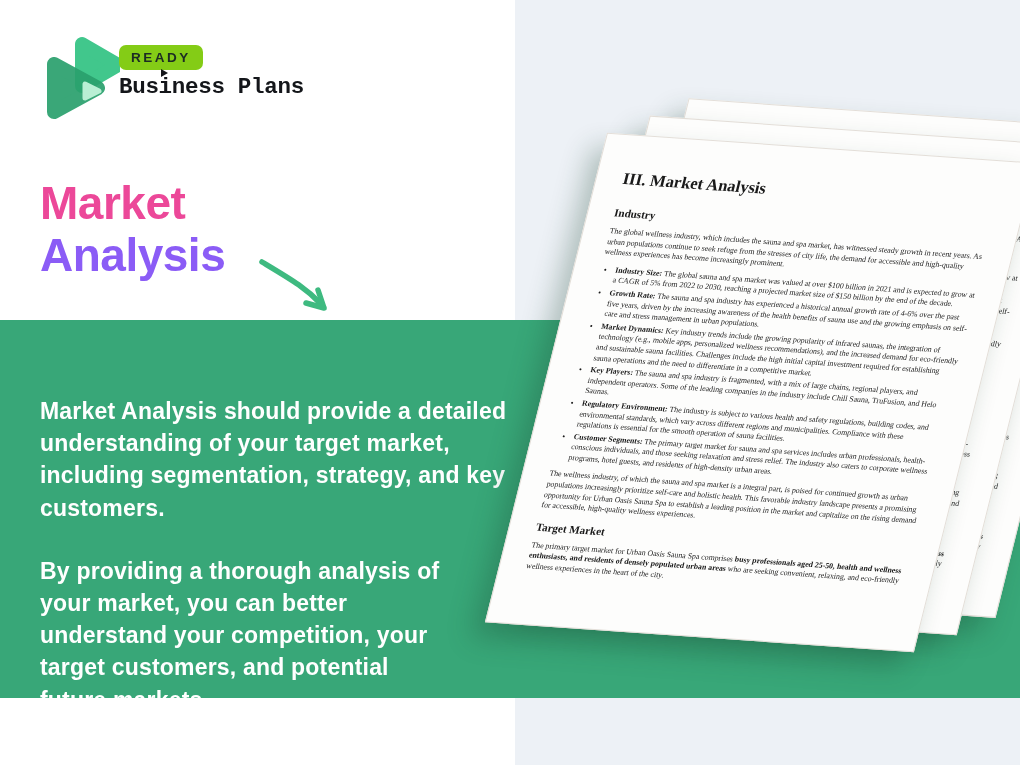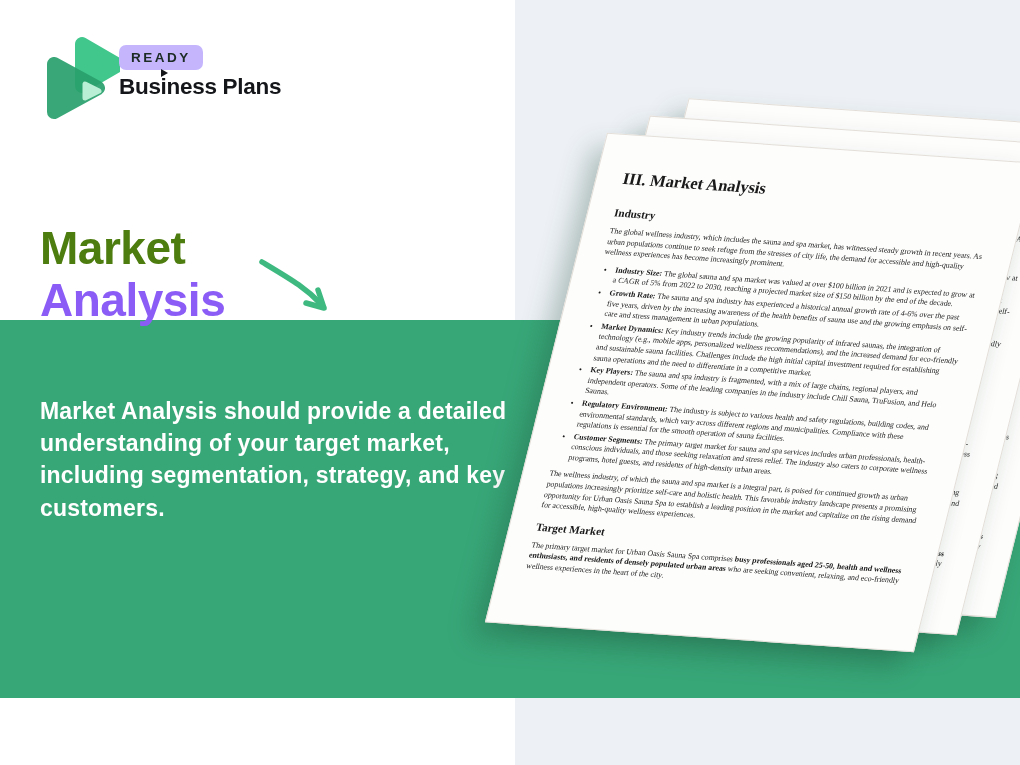--- a/index.html
+++ b/index.html
@@ -10,32 +10,32 @@
   
   .side-strip{position:absolute;left:515px;top:0;width:505px;height:765px;background:#edf1f6;}
   
   .green-band{position:absolute;left:0;top:320px;width:1020px;height:378px;background:#38a778;}
 
   
   .brand{position:absolute;left:38px;top:28px;width:300px;height:95px;}
   .brand svg{position:absolute;left:0;top:0;}
   .brand-right{position:absolute;left:81px;top:17px;}
   .brand-badge{
-    display:inline-block;background:#c4b5fd;color:#1c2b24;border-radius:7px;
+    display:inline-block;background:#84cc16;color:#1c2b24;border-radius:7px;
     padding:5px 12px;font-size:13.5px;font-weight:600;letter-spacing:2.5px;
   }
-  .brand-name{position:relative;margin-top:4px;font-size:22.5px;font-weight:800;color:#14161a;letter-spacing:-0.3px;}
+  .brand-name{position:relative;margin-top:4px;font-size:22.5px;font-weight:800;color:#14161a;letter-spacing:-0.3px;font-family:Liberation Mono, monospace;}
   .brand-name .i-tri{
     position:absolute;left:42px;top:-5px;width:0;height:0;
     border-left:7px solid #14161a;border-top:4px solid transparent;border-bottom:4px solid transparent;
   }
 
   
   .hero{position:absolute;left:40px;top:178px;line-height:1.12;font-weight:800;font-size:46px;letter-spacing:-0.5px;}
-  .hero .t-black{color:#4d7c0f;margin-top:45px;}
+  .hero .t-black{color:#ec4899;}
   .hero .t-green{color:#8b5cf6;}
   .arrow-wrap{position:absolute;left:256px;top:254px;}
 
   
   .panel-text{position:absolute;left:40px;top:356px;width:530px;color:#ffffff;margin-top:39px;}
   .panel-text p{
     margin:0 0 31px 0;font-size:23px;font-weight:700;line-height:1.40;
     white-space:pre-line;letter-spacing:0.2px;
   }
 
@@ -97,20 +97,25 @@
       <path d="M6 8 C 36 26, 50 34, 66 51" fill="none" stroke="#3eba80" stroke-width="5.5" stroke-linecap="round"></path>
       <path d="M68 54 L50 49 M68 54 L62 36" fill="none" stroke="#3eba80" stroke-width="5.5" stroke-linecap="round"></path>
     </svg>
   </div>
 
   <div class="panel-text">
     <p>Market Analysis should provide a detailed
 understanding of your target market,
 including segmentation, strategy, and key
 customers.</p>
+    <p>By providing a thorough analysis of
+your market, you can better
+understand your competition, your
+target customers, and potential
+future markets.</p>
   </div>
 
   <div class="doc-stack">
       <div class="page back">
       <p class="doc-title">III. Market Analysis</p>
       <p class="doc-h2">Industry</p>
       <p class="doc-p">The global wellness industry, which includes the sauna and spa market, has witnessed steady growth in recent years. As urban populations continue to seek refuge from the stresses of city life, the demand for accessible and high-quality wellness experiences has become increasingly prominent.</p>
       <ul class="doc-bullets">
         <li><b>Industry Size:</b><span> The global sauna and spa market was valued at over $100 billion in 2021 and is expected to grow at a CAGR of 5% from 2022 to 2030, reaching a projected market size of $150 billion by the end of the decade.</span></li>
         <li><b>Growth Rate:</b><span> The sauna and spa industry has experienced a historical annual growth rate of 4-6% over the past five years, driven by the increasing awareness of the health benefits of sauna use and the growing emphasis on self-care and stress management in urban populations.</span></li>

